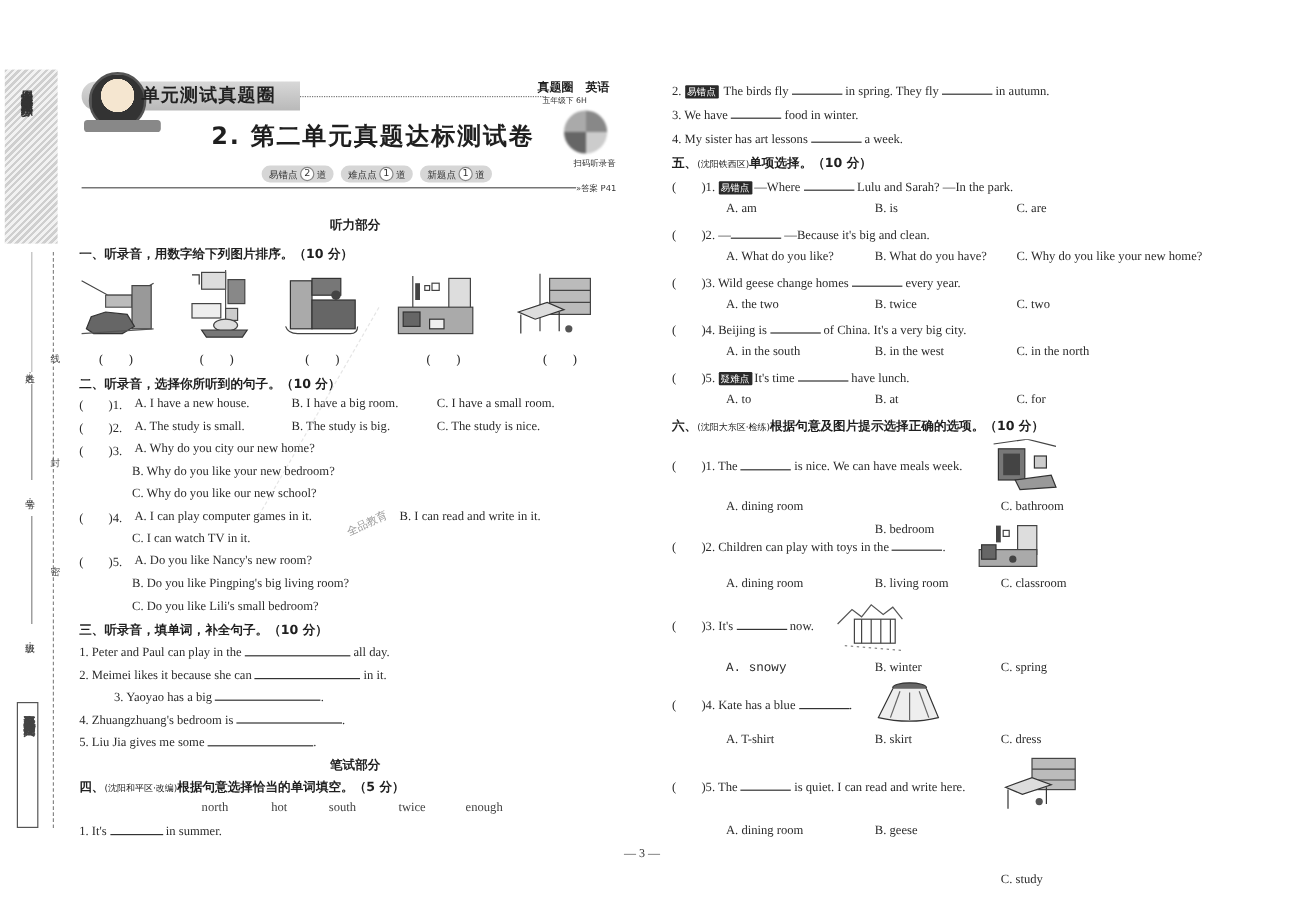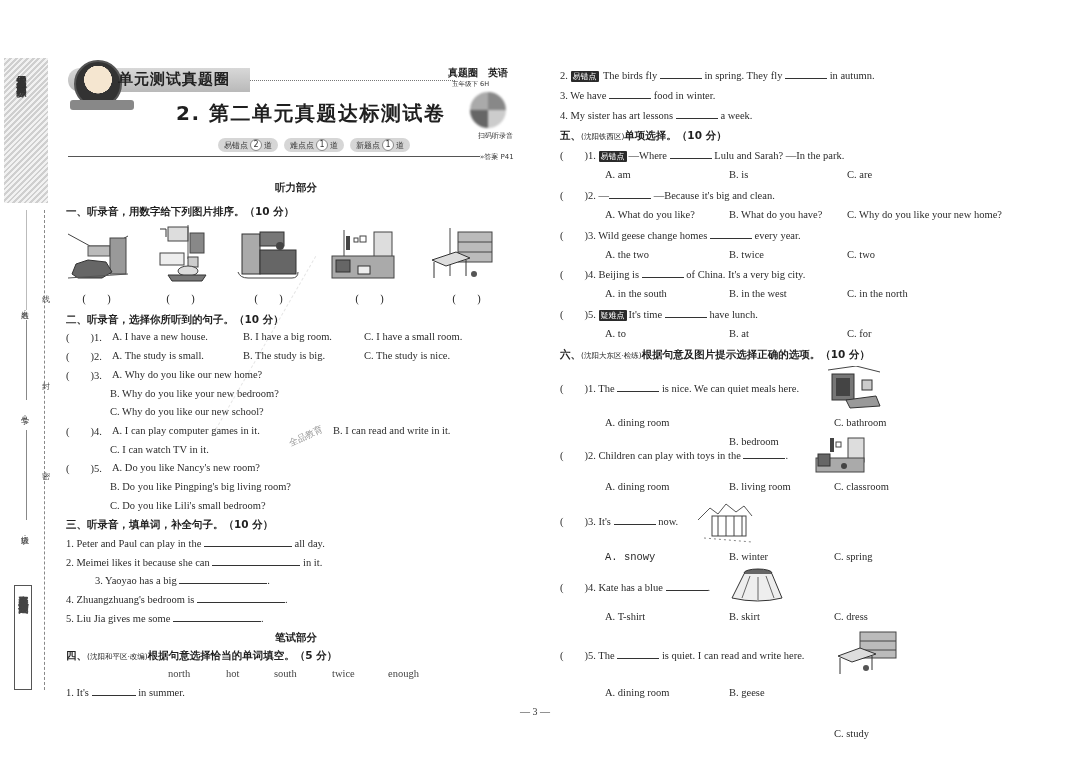--- a/index.html
+++ b/index.html
@@ -156,21 +156,21 @@
 <div class="abs line serif" style="left:112px;top:331px;">A. I have a new house.</div>
 <div class="abs line serif" style="left:243px;top:331px;">B. I have a big room.</div>
 <div class="abs line serif" style="left:364px;top:331px;">C. I have a small room.</div>
 
 <div class="abs line serif" style="left:66px;top:350px;">(　　)2.</div>
 <div class="abs line serif" style="left:112px;top:350px;">A. The study is small.</div>
 <div class="abs line serif" style="left:243px;top:350px;">B. The study is big.</div>
 <div class="abs line serif" style="left:364px;top:350px;">C. The study is nice.</div>
 
 <div class="abs line serif" style="left:66px;top:369px;">(　　)3.</div>
-<div class="abs line serif" style="left:112px;top:369px;">A. Why do you like our new home?</div>
+<div class="abs line serif" style="left:112px;top:369px;">A. Why do you city our new home?</div>
 <div class="abs line serif" style="left:110px;top:388px;">B. Why do you like your new bedroom?</div>
 <div class="abs line serif" style="left:110px;top:406px;">C. Why do you like our new school?</div>
 
 <div class="abs line serif" style="left:66px;top:425px;">(　　)4.</div>
 <div class="abs line serif" style="left:112px;top:425px;">A. I can play computer games in it.</div>
 <div class="abs line serif" style="left:333px;top:425px;">B. I can read and write in it.</div>
 <div class="abs line serif" style="left:110px;top:444px;">C. I can watch TV in it.</div>
 
 <div class="abs line serif" style="left:66px;top:462px;">(　　)5.</div>
 <div class="abs line serif" style="left:112px;top:462px;">A. Do you like Nancy's new room?</div>
@@ -295,21 +295,21 @@
 <div class="abs line serif" style="left:847px;top:328px;">C. for</div>
 
 <div class="abs sec-title cjk" style="left:560px;top:348px;">
   <span>六、</span><span class="src">(沈阳大东区·检练)</span><span>根据句意及图片提示选择正确的选项。（10 分）</span>
 </div>
 
 <div class="abs line serif" style="left:560px;top:382px;">
   <span>(　　)1.</span>
   <span>The</span>
   <span class="blank" style="width:42px;"></span>
-  <span>is nice. We can quiet meals here.</span>
+  <span>is nice. We can have meals week.</span>
 </div>
 <svg class="abs" style="left:826px;top:366px;" width="56" height="44">
   <path d="M2 4 L30 0 L54 6" stroke="#444" fill="none"></path>
   <rect x="6" y="8" width="22" height="26" fill="#777" stroke="#333"></rect>
   <rect x="10" y="12" width="14" height="18" fill="#444"></rect>
   <rect x="36" y="14" width="10" height="10" fill="#ccc" stroke="#333"></rect>
   <path d="M20 34 L50 30 L54 40 L24 42 Z" fill="#999" stroke="#333"></path>
 </svg>
 <div class="abs line serif" style="left:605px;top:417px;">A. dining room</div>
 <div class="abs line serif" style="left:729px;top:417px;margin-top:19px;">B. bedroom</div>

